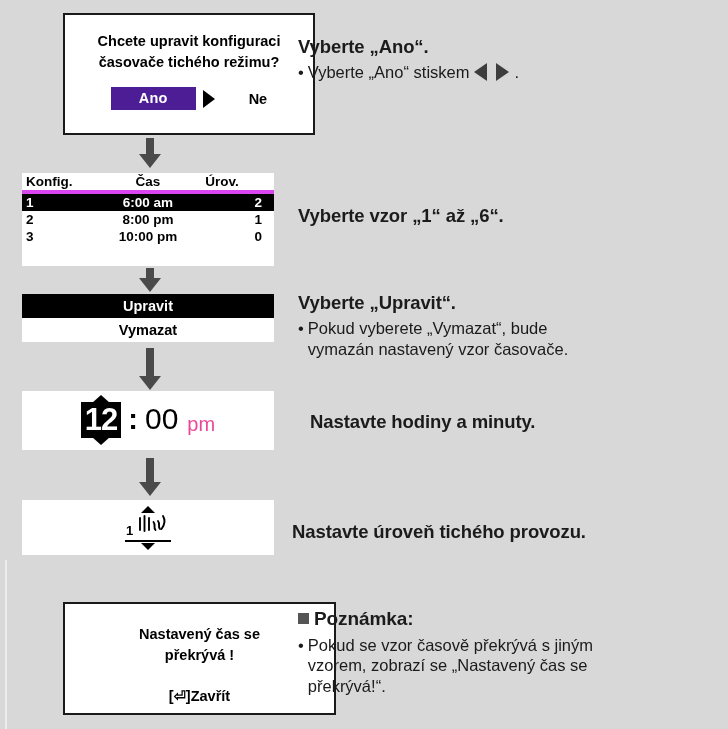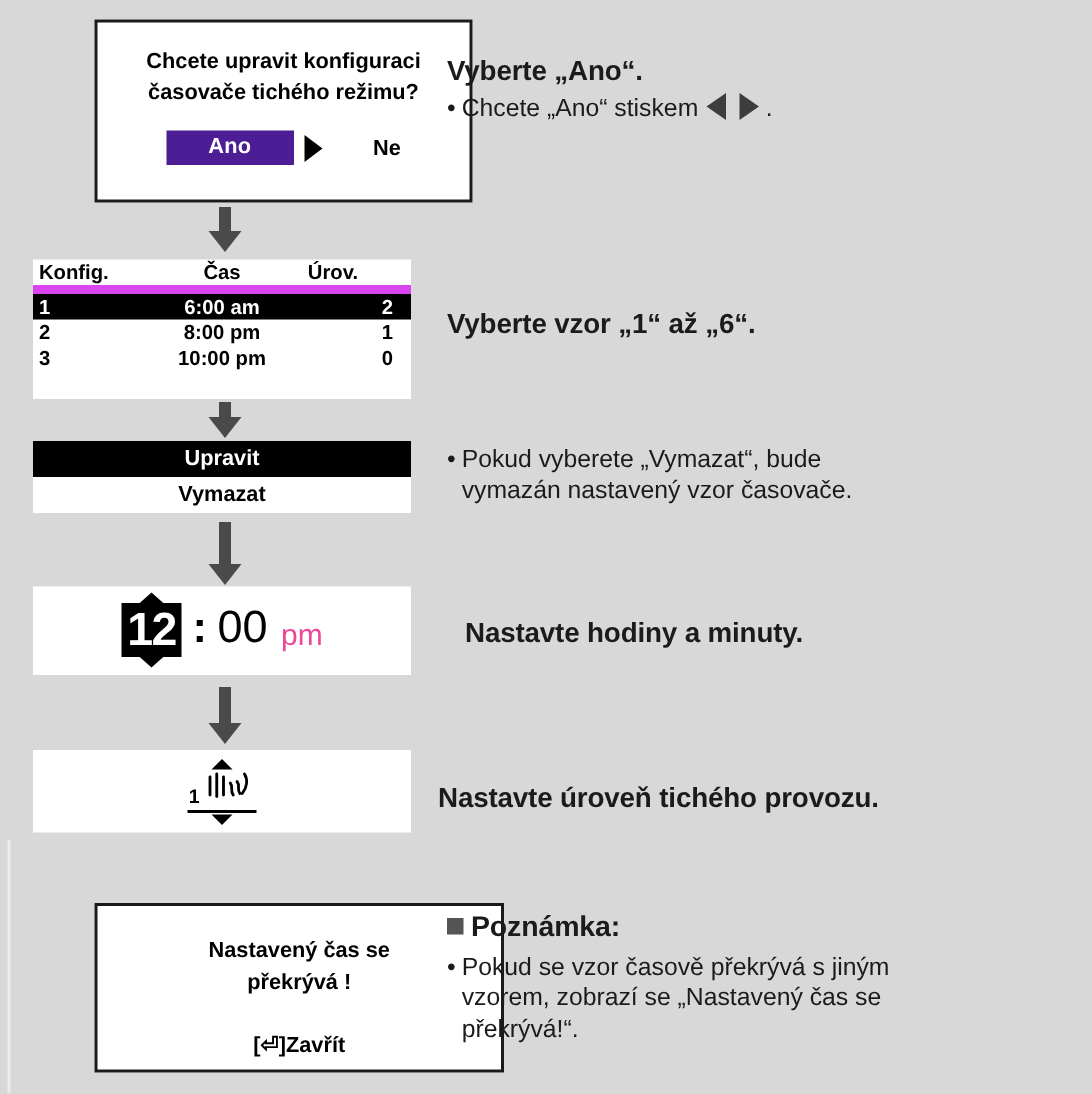--- a/index.html
+++ b/index.html
@@ -86,21 +86,21 @@
     border-collapse: collapse;
     width: 100%;
     font-size: 13.5px;
     font-weight: bold;
     color: #000;
     table-layout: fixed;
   }
   table.cfg th {
     text-align: left;
     padding: 1px 0 1px 4px;
-    border-bottom: 6px solid #d946ef;
+    border-bottom: 4px solid #d946ef;
     font-size: 13.5px;
     font-weight: bold;
   }
   table.cfg th.c-time { text-align: center; padding-left: 0; }
   table.cfg th.c-lvl  { text-align: center; padding-right: 24px; }
   table.cfg td {
     padding: 1px 0 1px 4px;
     font-size: 13.5px;
   }
   table.cfg td.c-time { text-align: center; padding-left: 0; }
@@ -438,29 +438,30 @@
     <div>Nastavený čas se</div>
     <div>překrývá !</div>
   </div>
   <div class="warn-close">[⏎]Zavřít</div>
 </div>
 
 <div class="instr" id="instr-yes">
   <h3>Vyberte „Ano“.</h3>
   <div class="bullet">
     <span class="dot">•</span>
-    <span class="btxt"><span>Chcete „Ano“ stiskem</span><span class="inline-arrows"><span class="ia-left"></span><span class="ia-right"></span></span><span>.</span></span>
+    <span class="btxt"><span>Vyberte „Ano“ stiskem</span><span class="inline-arrows"><span class="ia-left"></span><span class="ia-right"></span></span><span>.</span></span>
   </div>
 </div>
 
 <div class="instr" id="instr-pattern">
   <h3>Vyberte vzor „1“ až „6“.</h3>
 </div>
 
 <div class="instr" id="instr-edit">
+  <h3>Vyberte „Upravit“.</h3>
   <div class="bullet">
     <span class="dot">•</span>
     <span class="btxt">Pokud vyberete „Vymazat“, bude
 vymazán nastavený vzor časovače.</span>
   </div>
 </div>
 
 <div class="instr" id="instr-clock">
   <h3>Nastavte hodiny a minuty.</h3>
 </div>

